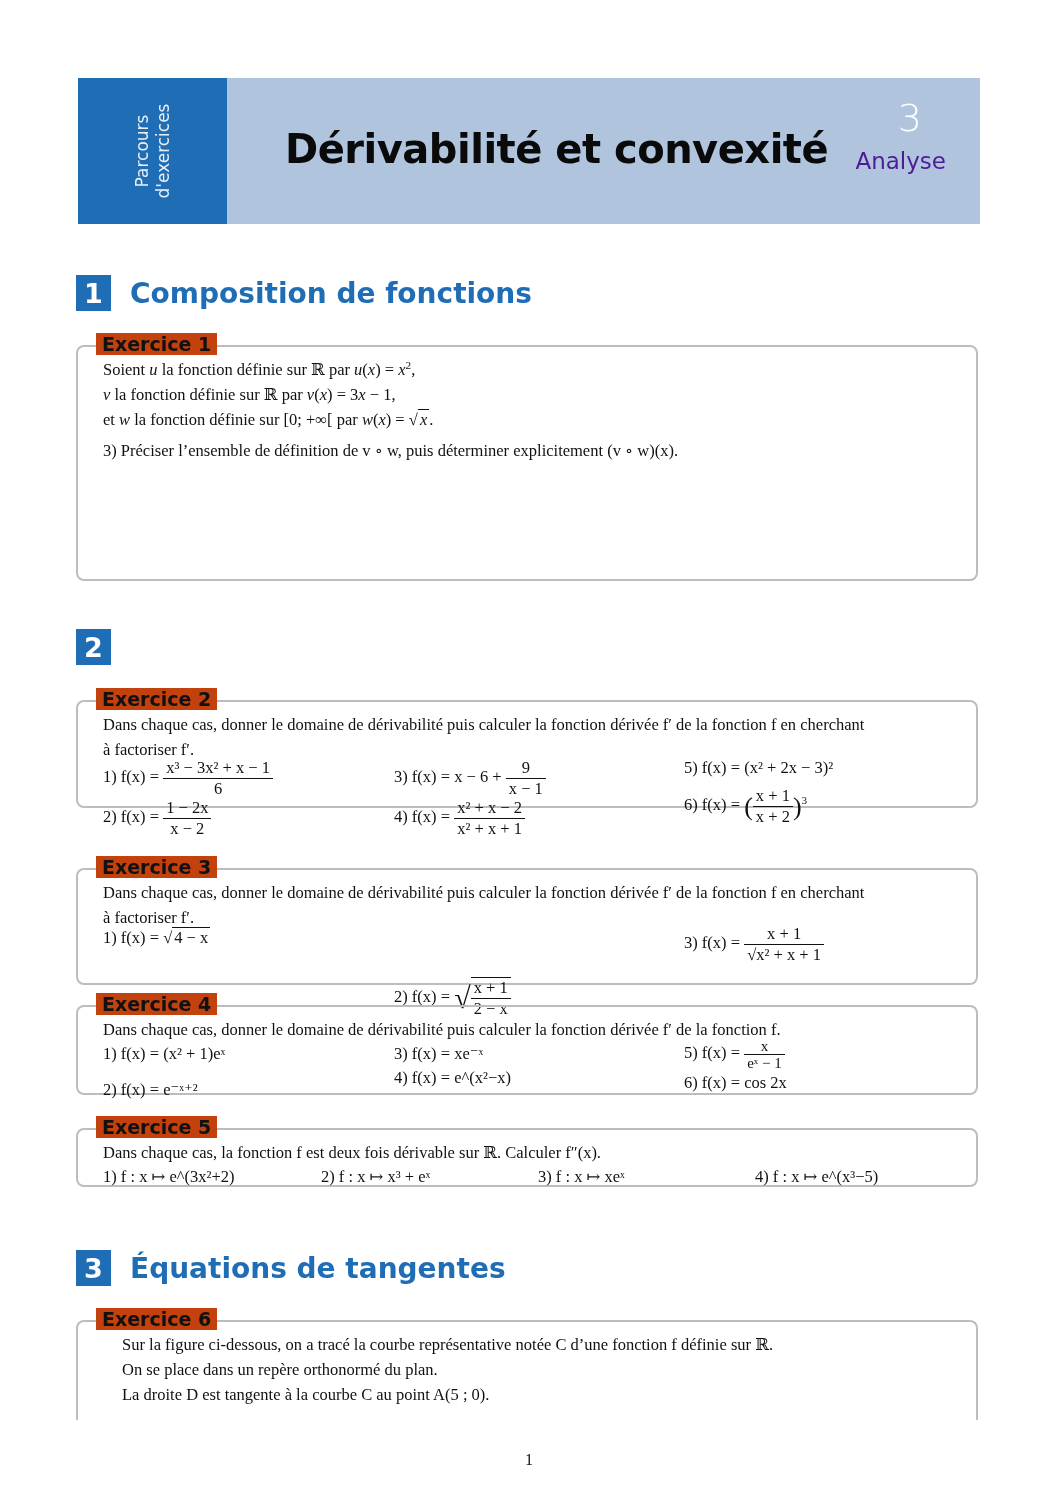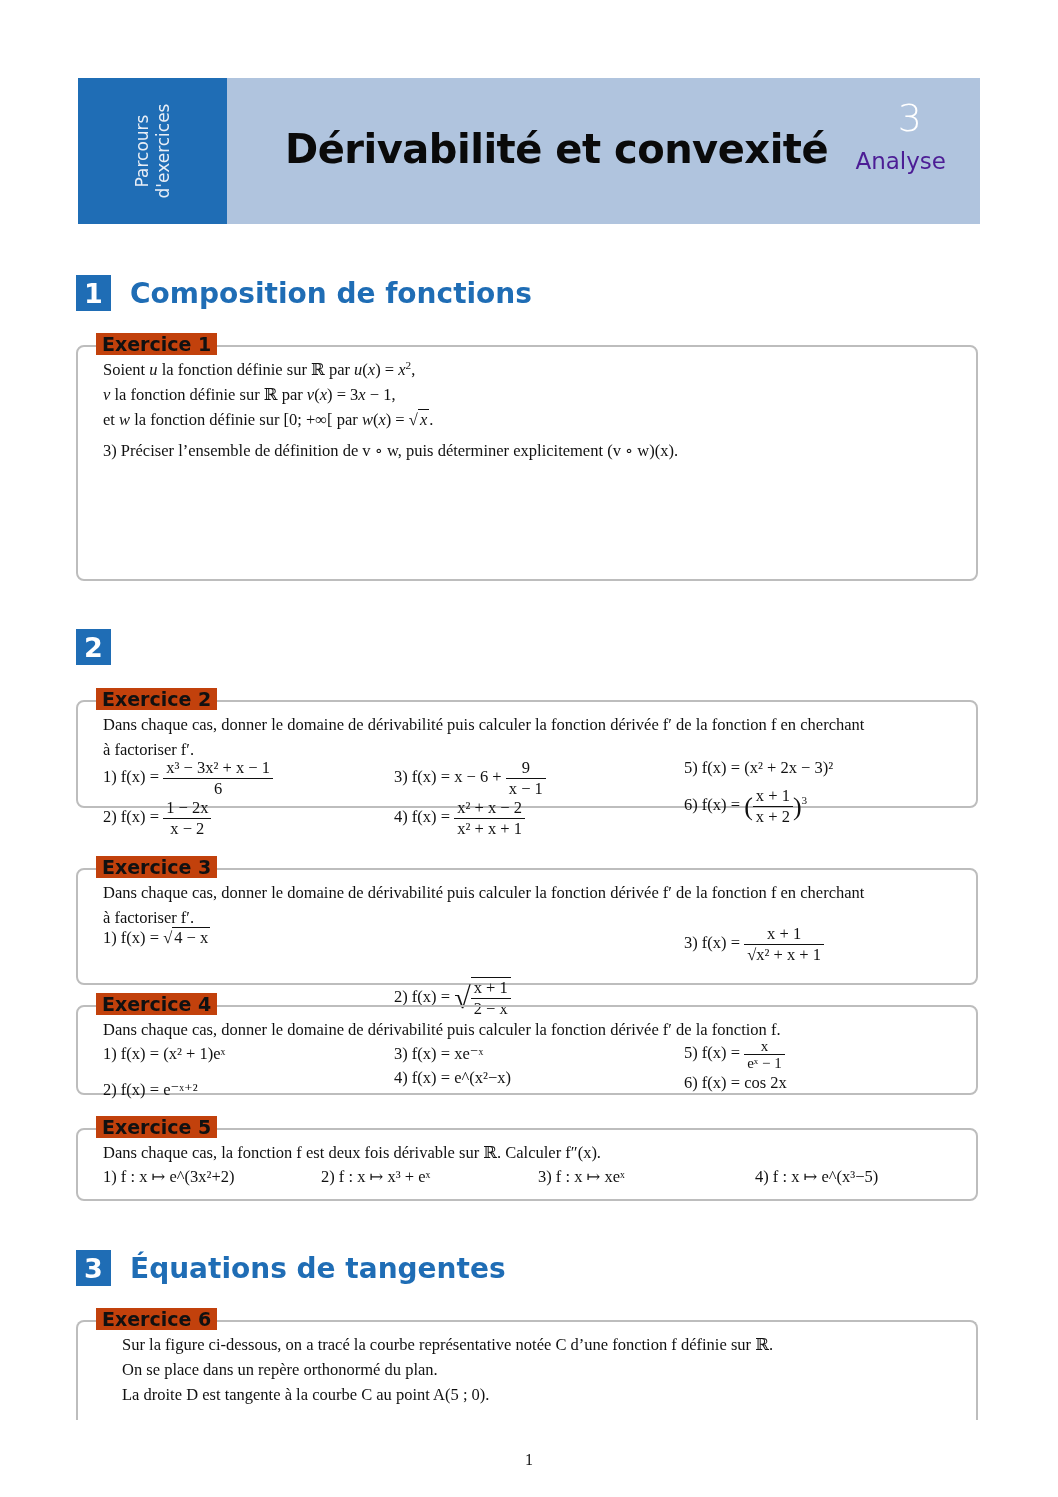--- a/index.html
+++ b/index.html
@@ -131,21 +131,21 @@
     <div class="cell" style="left:25px; top:26px;margin-top:12px;">2) f(x) = e⁻ˣ⁺²</div>
     <div class="cell" style="left:316px; top:2px;">3) f(x) = xe⁻ˣ</div>
     <div class="cell" style="left:316px; top:26px;">4) f(x) = e^(x²−x)</div>
     <div class="cell" style="left:606px; top:-4px;">
       <span>5) f(x) = </span><span class="frac" style="font-size:15px;"><span class="num" style="line-height:16px;">x</span><span class="den" style="line-height:16px;">eˣ − 1</span></span>
     </div>
     <div class="cell" style="left:606px; top:31px;">6) f(x) = cos 2x</div>
   </div>
 </div>
 
-<div class="ex" style="top:1128px; height:73px;">
+<div class="ex" style="top:1128px; height:59px;">
   <div class="ex-label sans">Exercice 5</div>
   <div class="ex-body">
     <p>Dans chaque cas, la fonction f est deux fois dérivable sur ℝ. Calculer f″(x).</p>
   </div>
   <div class="grid3">
     <div class="cell" style="left:25px; top:2px;">1)  f : x ↦ e^(3x²+2)</div>
     <div class="cell" style="left:243px; top:2px;">2)  f : x ↦ x³ + eˣ</div>
     <div class="cell" style="left:460px; top:2px;">3)  f : x ↦ xeˣ</div>
     <div class="cell" style="left:677px; top:2px;">4)  f : x ↦ e^(x³−5)</div>
   </div>

